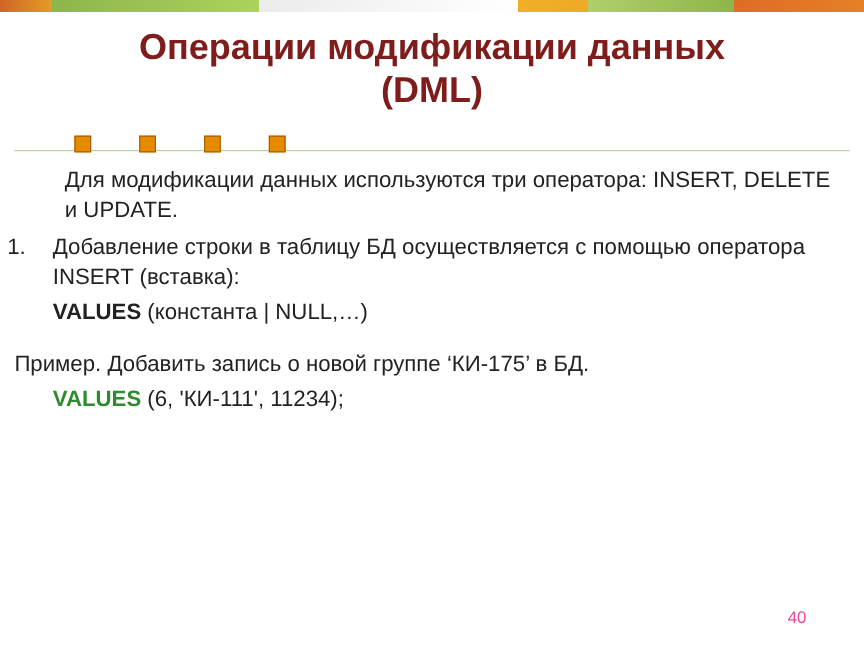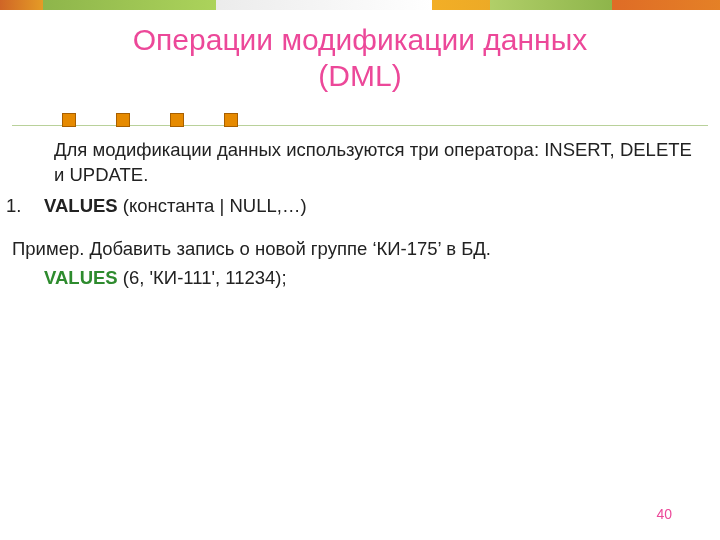--- a/index.html
+++ b/index.html
@@ -33,22 +33,22 @@
     opacity: 0.85;
   }
   .title-wrap {
     position: absolute;
     top: 22px;
     left: 0; right: 0;
     text-align: center;
   }
   .title {
     font-size: 30px;
-    font-weight: 400;
-    color: #ec4899;
+    font-weight: 700;
+    color: #7f1d1d;
     line-height: 1.2;
     font-family: Verdana, Geneva, sans-serif;
   }
   
   .rule {
     position: absolute;
     left: 12px;
     right: 12px;
     top: 118px;
     height: 14px;
@@ -140,20 +140,21 @@
       <div class="sq"></div>
     </div>
   </div>
 
   <div class="body">
 
     <div class="indent1">Для модификации данных используются три оператора: INSERT, DELETE и UPDATE.</div>
 
     <div class="numitem">
       <span class="num">1.</span>
+      <span>Добавление строки в таблицу БД осуществляется с помощью оператора INSERT (вставка):</span>
     </div>
 
 
     <div class="code-line">
       <span class="bold">VALUES</span><span> (константа | NULL,…)</span>
     </div>
 
     <div class="prim">Пример. Добавить запись о новой группе ‘КИ-175’ в БД.</div>
 
 

